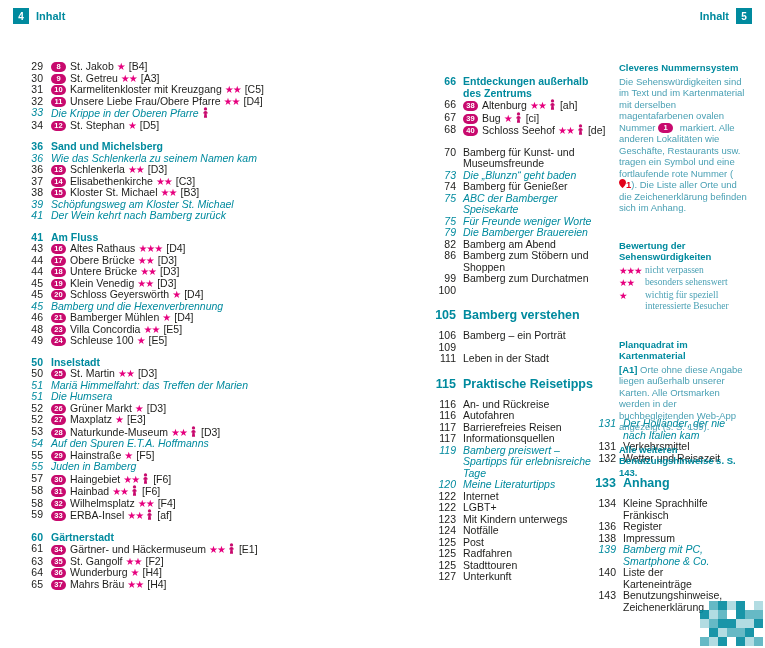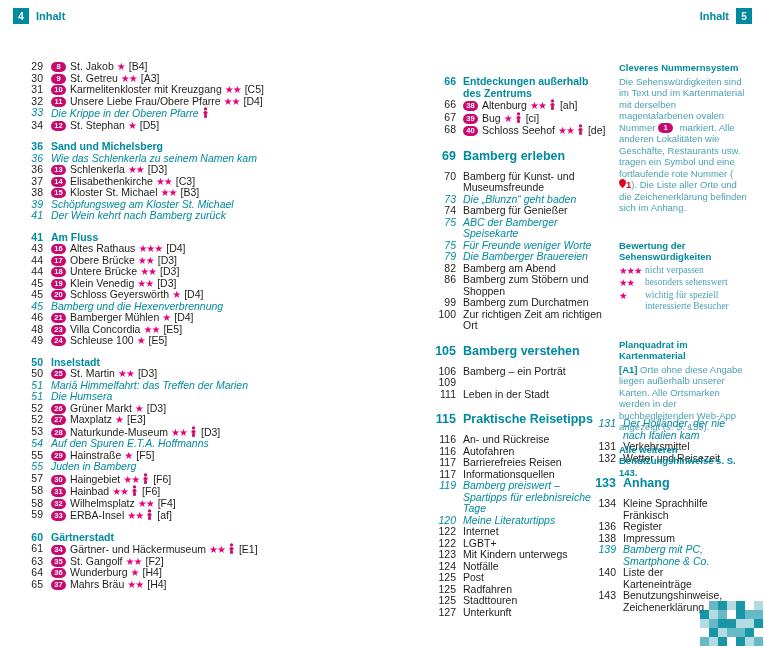--- a/index.html
+++ b/index.html
@@ -311,24 +311,20 @@
         </div>
         <div class="row sight">
           <span class="pg">68</span>
           <span class="body"><span class="oval">40</span><span class="txt">Schloss Seehof</span><span class="stars">★★</span><span class="person"><svg width="7" height="11" viewBox="0 0 8 12" fill="currentColor" aria-hidden="true">
                 <circle cx="4" cy="1.9" r="1.9"></circle>
                 <path d="M4 4.2 C2.3 4.2 1.6 5.4 1.4 7.2 L2.7 7.2 L2.2 12 L5.8 12 L5.3 7.2 L6.6 7.2 C6.4 5.4 5.7 4.2 4 4.2 Z"></path>
               </svg></span><span class="grid">[de]</span></span>
         </div>
       </div>
       <div class="toc-section">
-        <div class="row bighead">
-          <span class="pg">69</span>
-          <span class="body">Bamberg erleben</span>
-        </div>
         <div class="row plain">
           <span class="pg">70</span>
           <span class="body"><span class="txt">Bamberg für Kunst- und Museumsfreunde</span></span>
         </div>
         <div class="row story">
           <span class="pg">73</span>
           <span class="body"><span class="txt">Die „Blunzn“ geht baden</span></span>
         </div>
         <div class="row plain">
           <span class="pg">74</span>
@@ -353,21 +349,20 @@
         <div class="row plain">
           <span class="pg">86</span>
           <span class="body"><span class="txt">Bamberg zum Stöbern und Shoppen</span></span>
         </div>
         <div class="row plain">
           <span class="pg">99</span>
           <span class="body"><span class="txt">Bamberg zum Durchatmen</span></span>
         </div>
         <div class="row plain">
           <span class="pg">100</span>
-          <span class="body"><span class="txt">Zur richtigen Zeit am richtigen Ort</span></span>
         </div>
       </div>
       <div class="toc-section">
         <div class="row bighead">
           <span class="pg">105</span>
           <span class="body">Bamberg verstehen</span>
         </div>
         <div class="row plain">
           <span class="pg">106</span>
           <span class="body"><span class="txt">Bamberg – ein Porträt</span></span>

